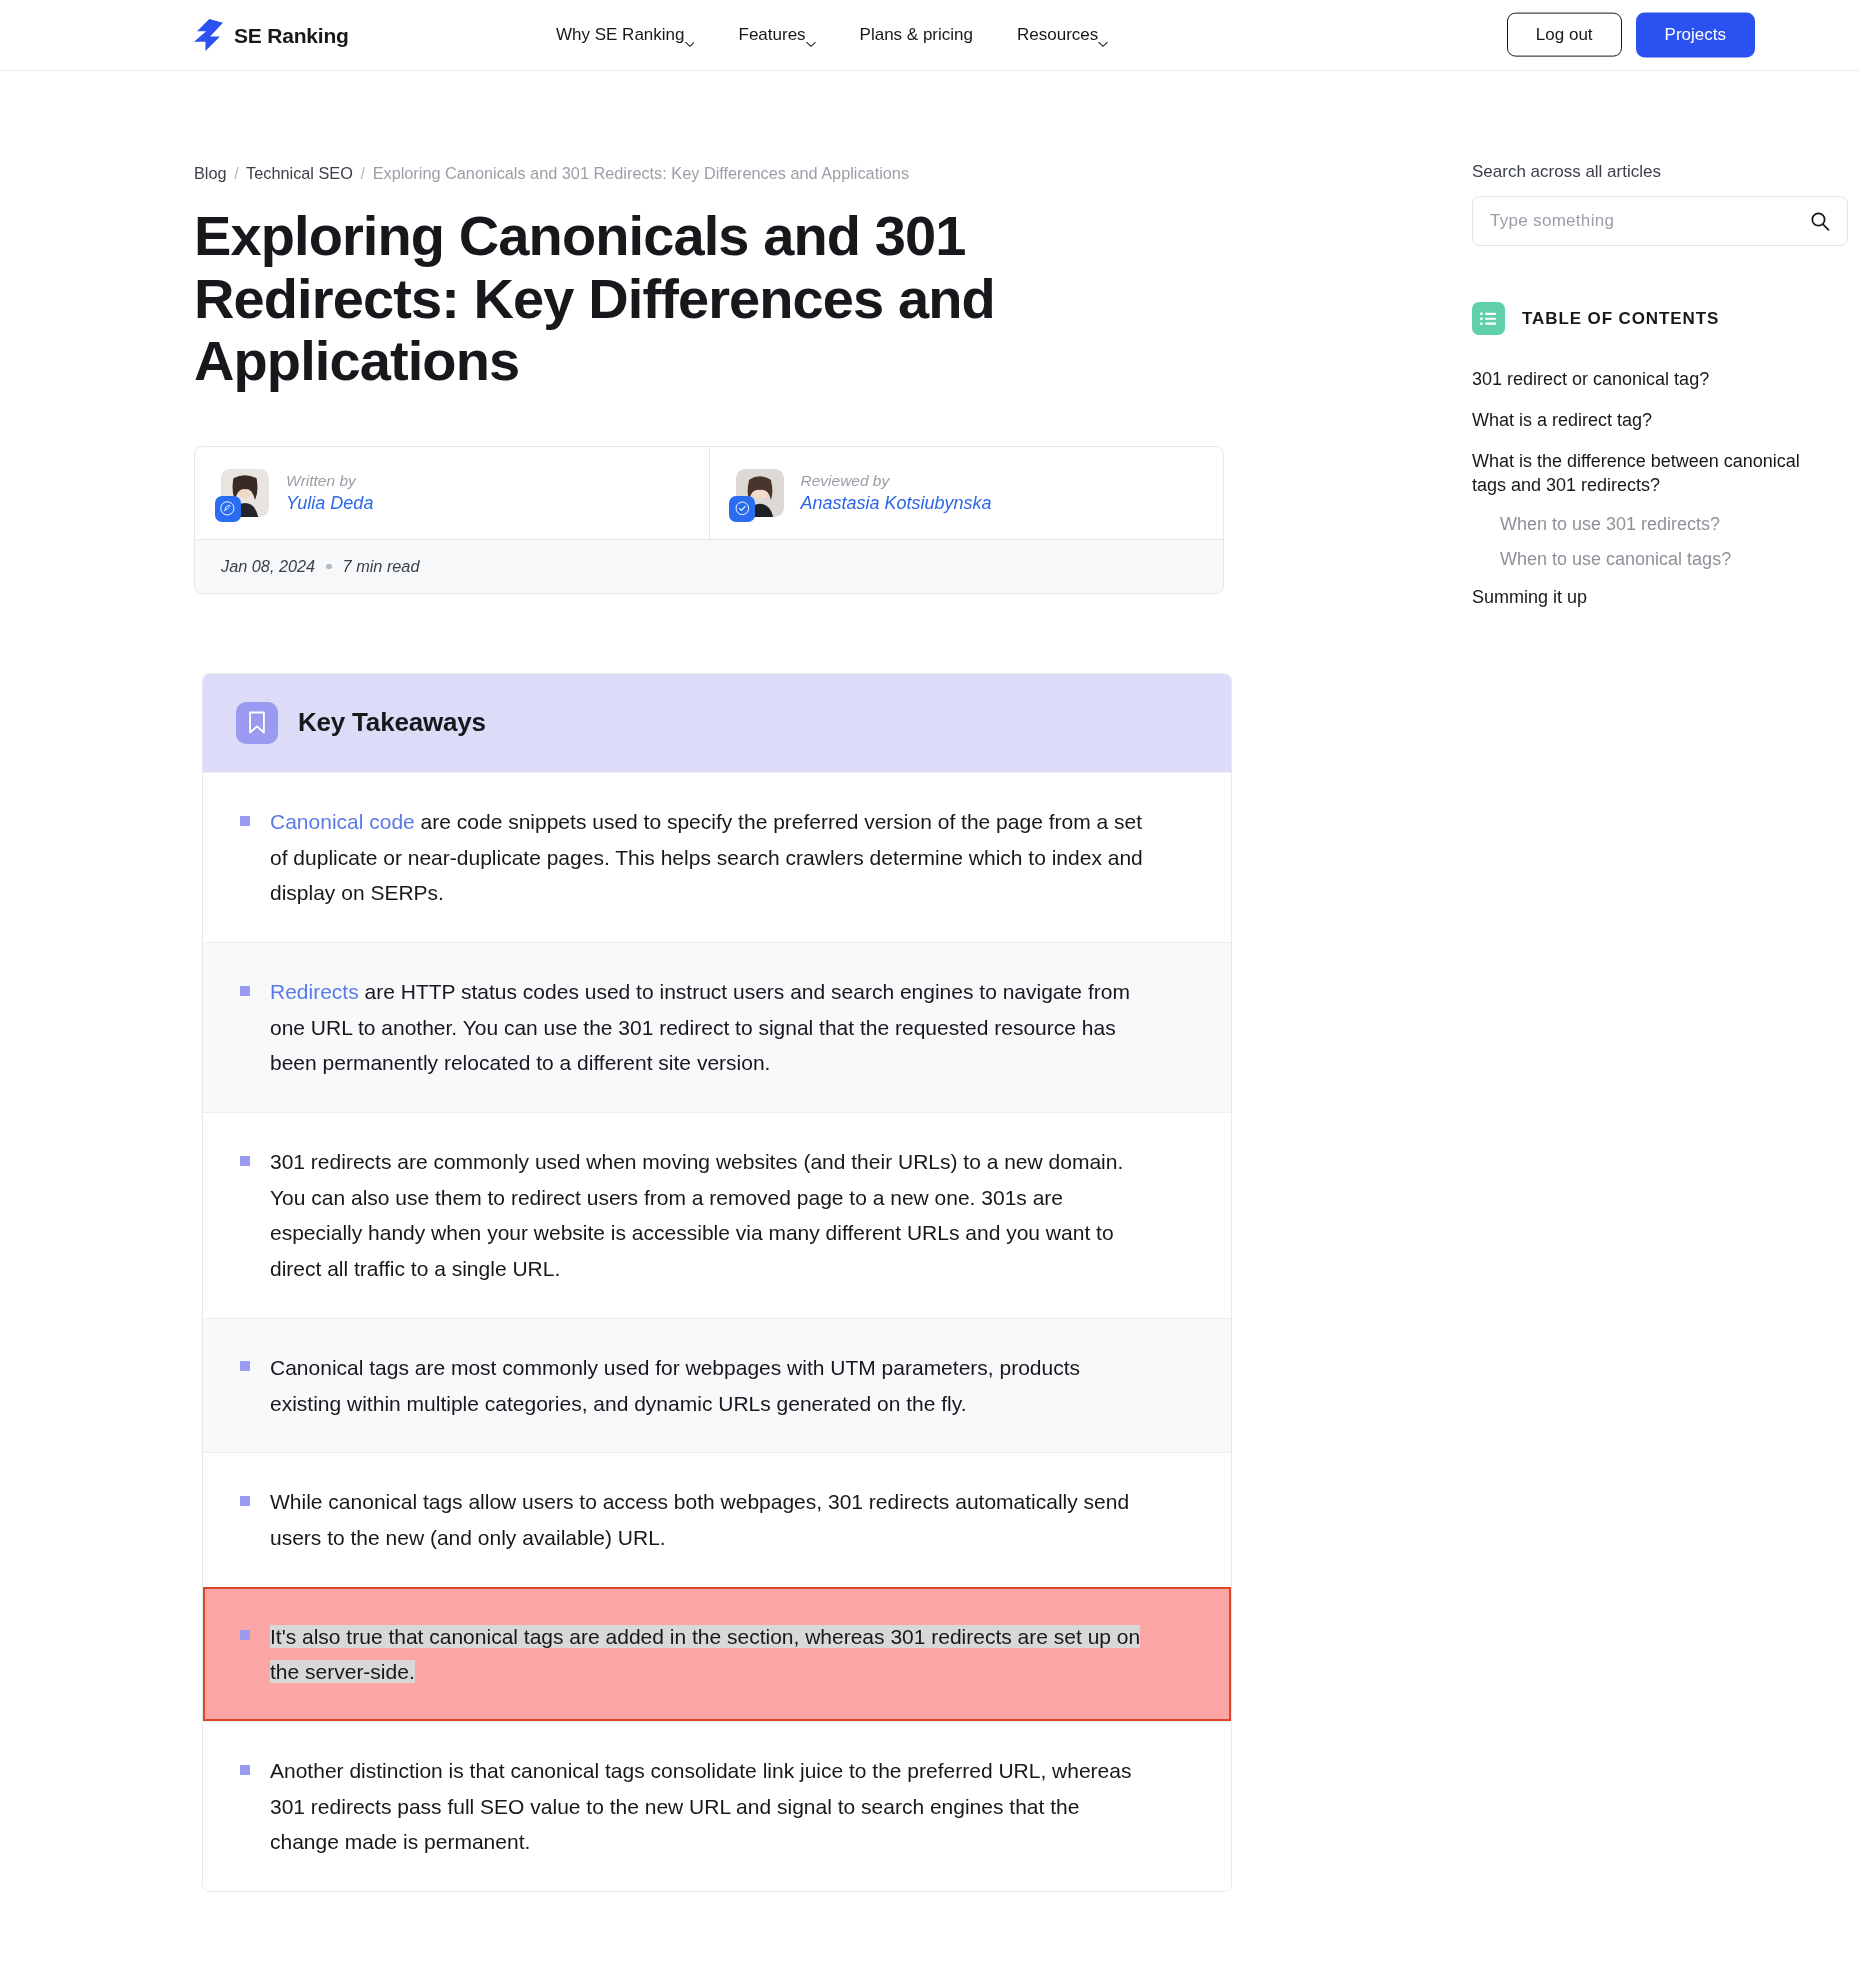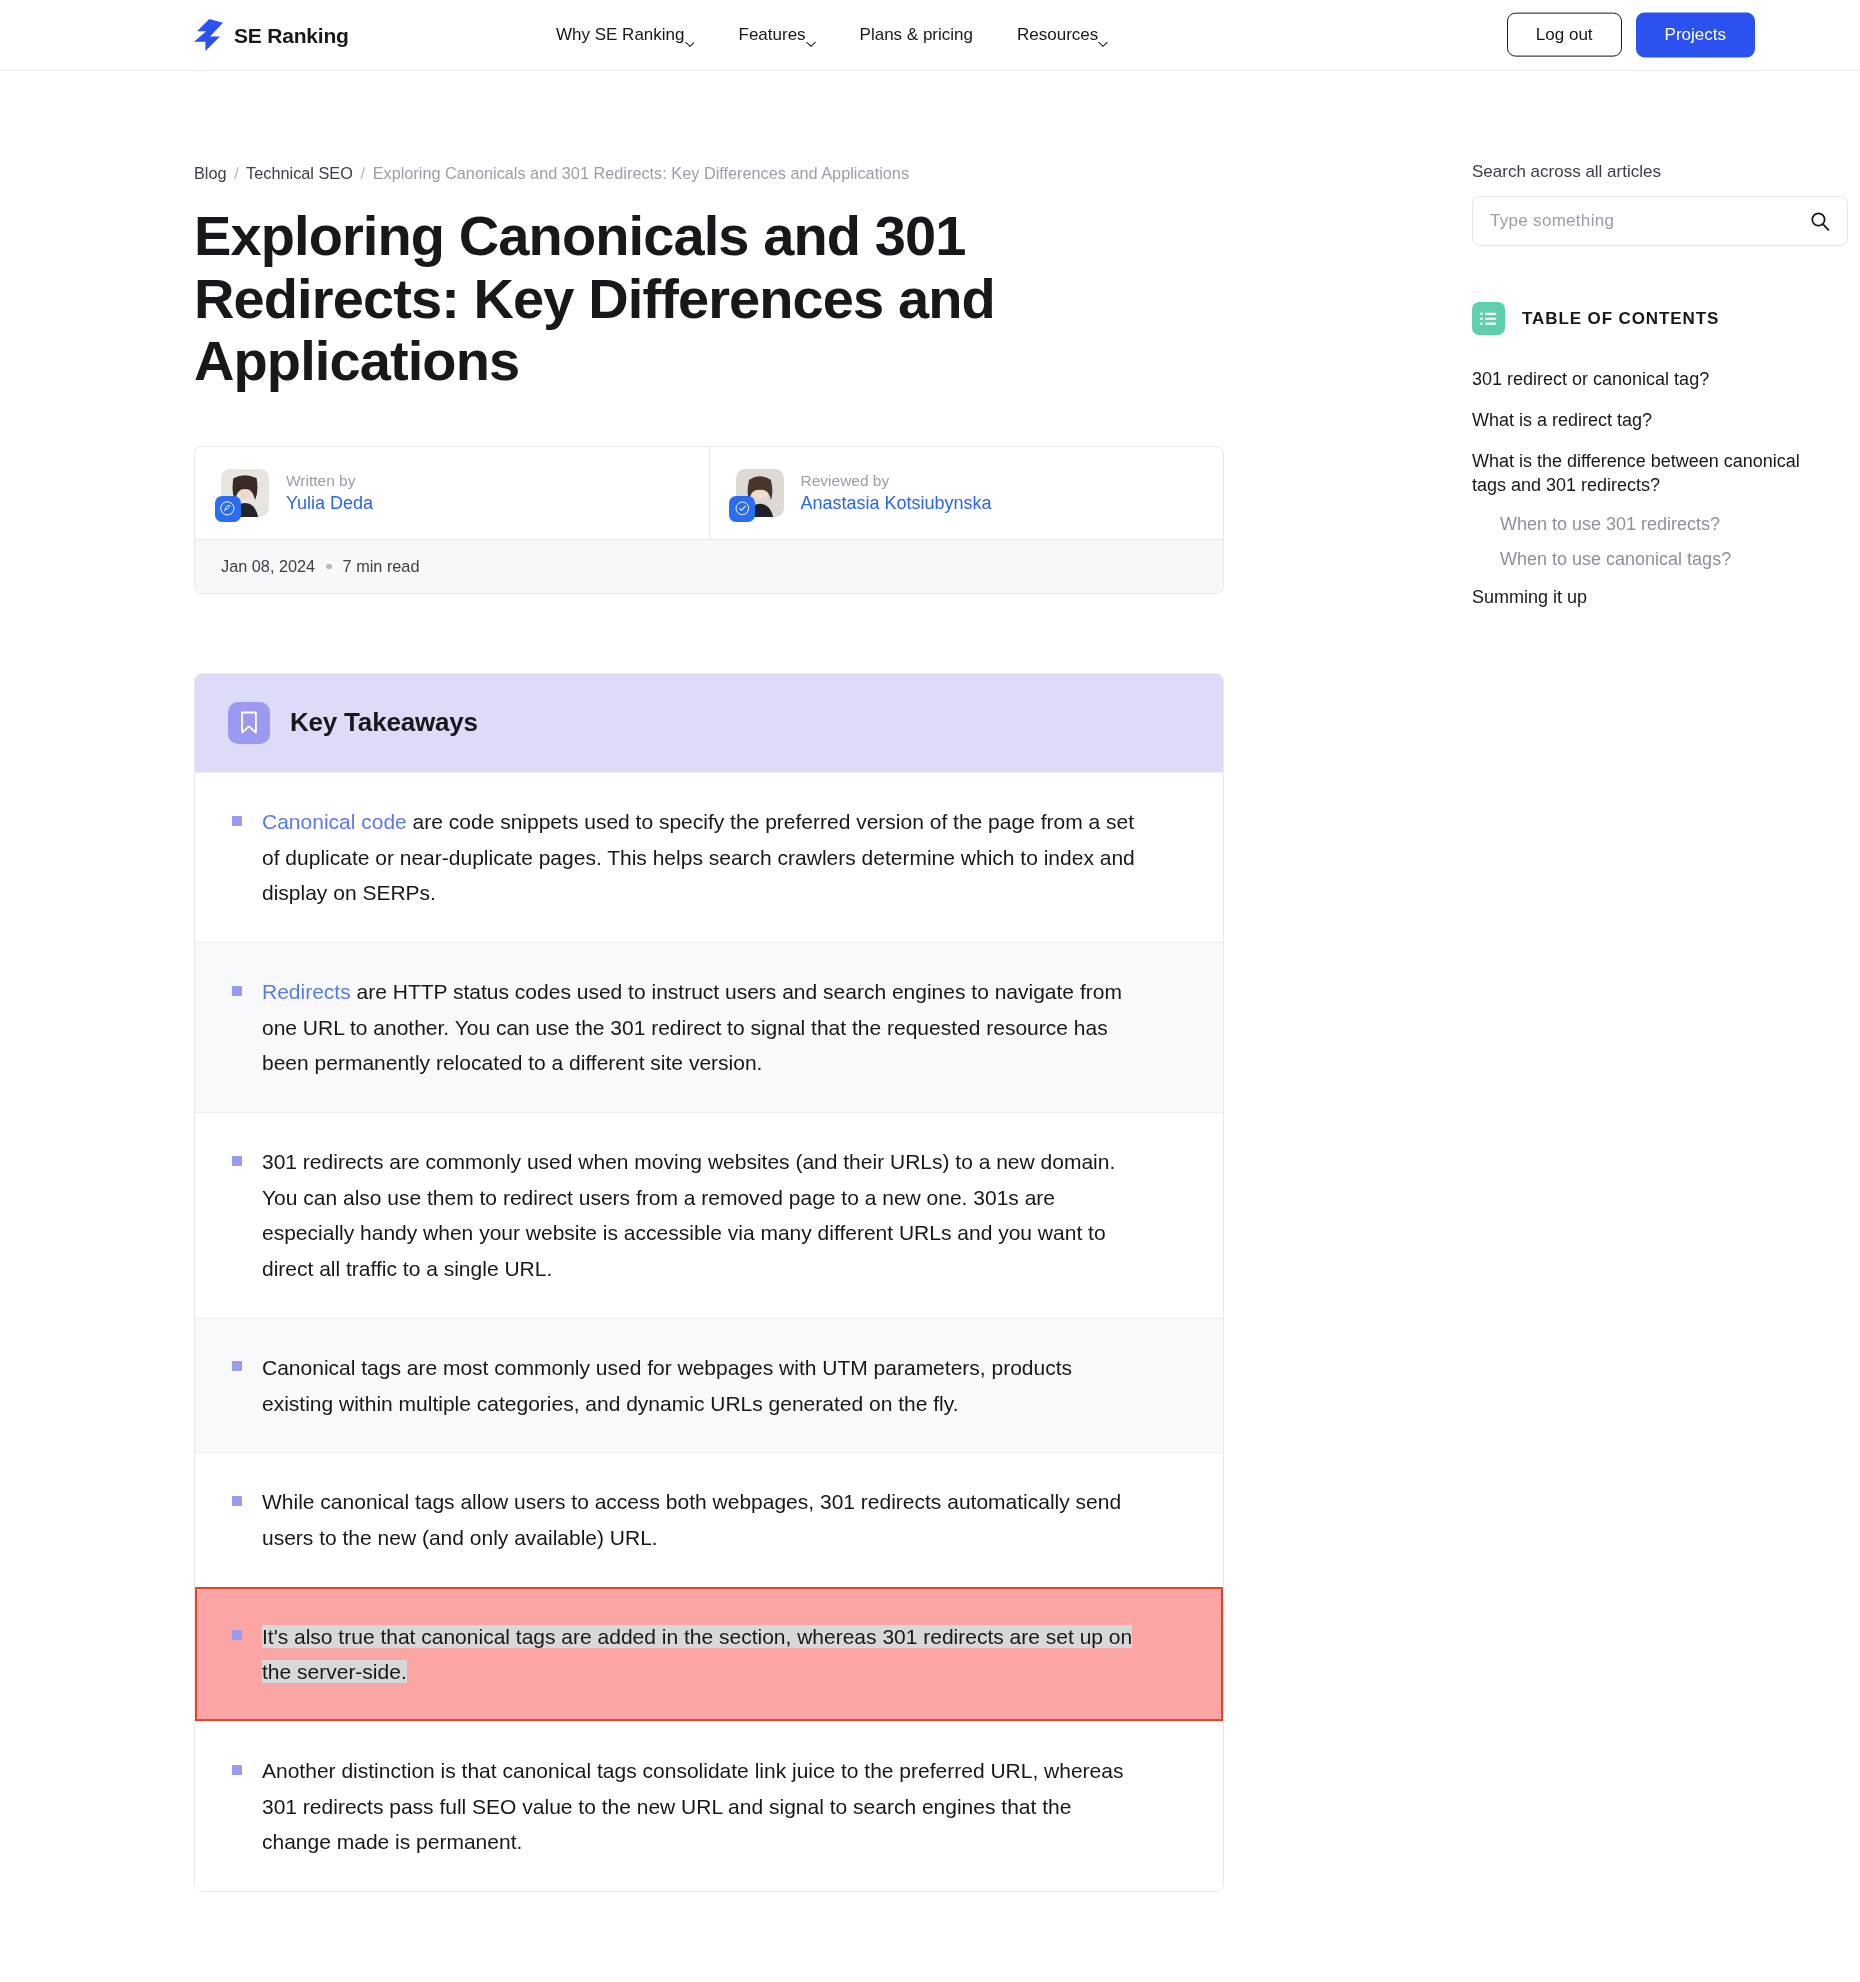--- a/index.html
+++ b/index.html
@@ -134,20 +134,21 @@
     margin-bottom: 53px;
   }
 
   
   .byline-card {
     border: 0.8px solid #e6e8ec;
     border-radius: 7.7px;
     overflow: hidden;
     width: 1030px;
     background: #ffffff;
+    font-style: italic;
   }
   .byline-row { display: flex; }
   .byline-cell {
     flex: 1 1 0;
     display: flex;
     align-items: center;
     gap: 17px;
     padding: 22px 26px;
   }
   .byline-cell + .byline-cell { border-left: 0.8px solid #e6e8ec; }
@@ -185,20 +186,21 @@
   }
 
   
   .takeaways {
     margin-top: 79px;
     width: 1030px;
     border: 0.8px solid #e6e8ec;
     border-radius: 7.7px;
     overflow: hidden;
     background: #fff;
+    margin-left: 8px;
   }
   .kt-header {
     background: #dcdcf8;
     display: flex;
     align-items: center;
     gap: 20px;
     padding: 28px 33px;
   }
   .kt-icon {
     width: 42px; height: 42px;

